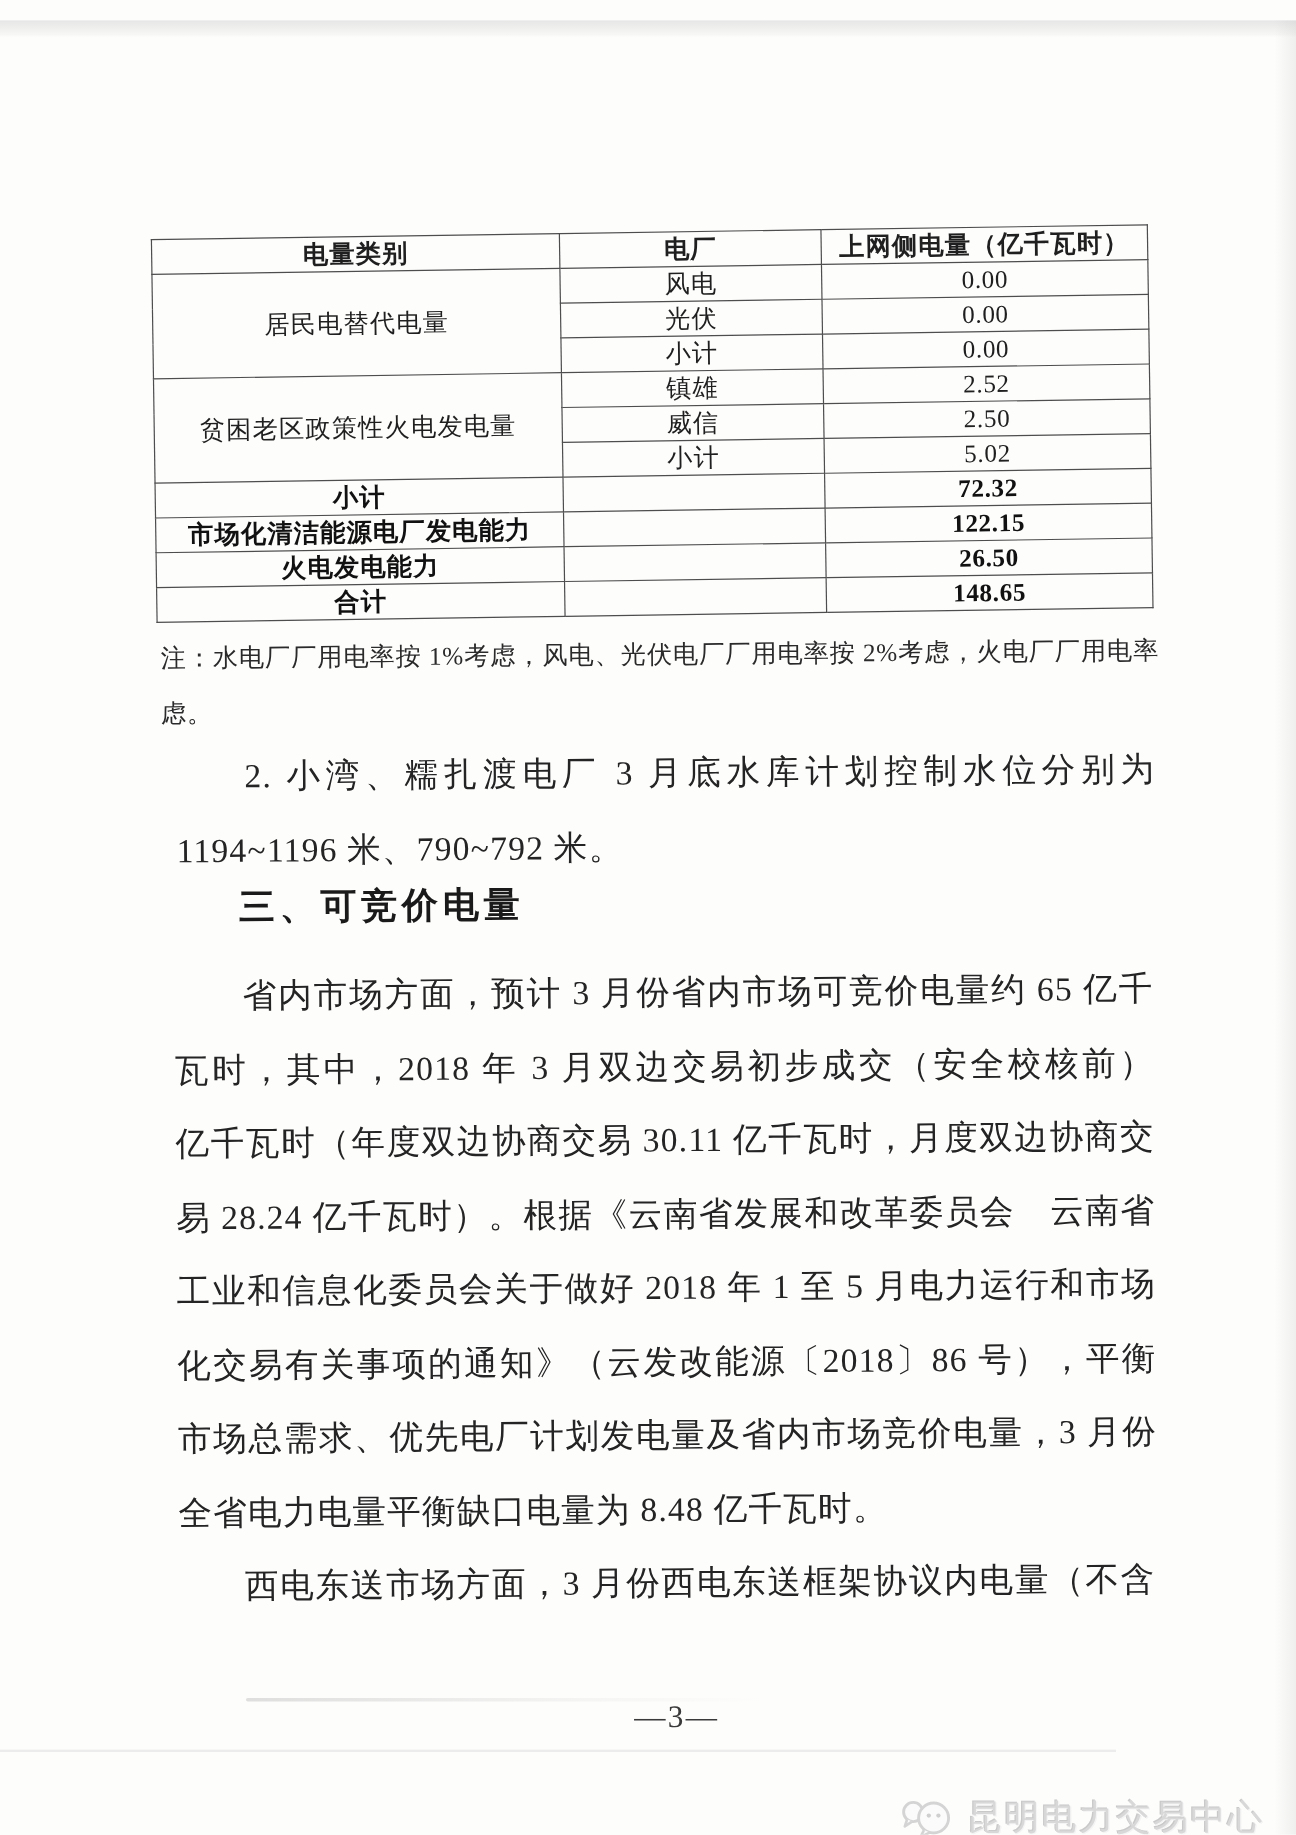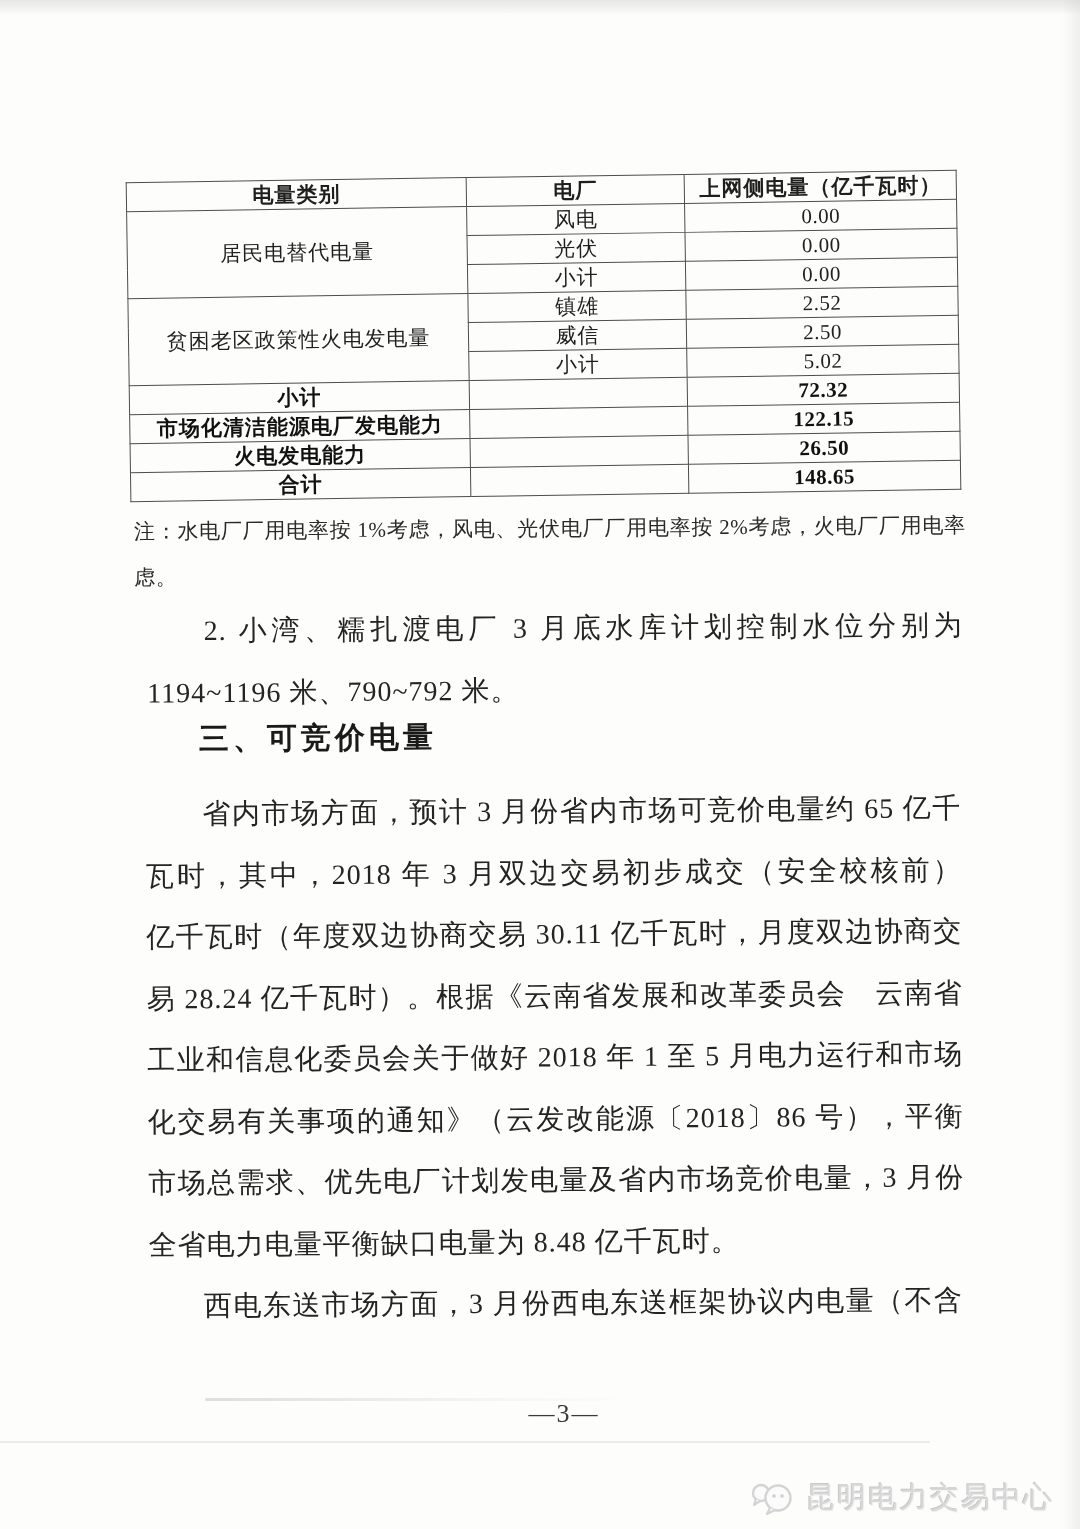--- a/index.html
+++ b/index.html
@@ -2,21 +2,21 @@
 <html><head>
 <meta charset="utf-8">
 <style>
   html,body { margin:0; padding:0; }
   body {
     width:1080px; height:1529px; position:relative; overflow:hidden;
     background:#fdfdfc;
     font-family:"Liberation Serif","DejaVu Serif",serif;
     color:#262626;
   }
-  .page { position:absolute; inset:0; }
+  .page { position:absolute; inset:0;margin-top:17px; }
 
   
   .topband { position:absolute; left:0; top:0; width:100%; height:14px;
     background:linear-gradient(#e6e6e6, #f7f7f5 85%, rgba(255,255,255,0)); }
   .edge-smudge { position:absolute; right:0; top:0; width:18px; height:100%;
     background:linear-gradient(270deg, rgba(190,190,190,.22), rgba(255,255,255,0)); }
   .fold1 { position:absolute; left:205px; top:1398px; width:430px; height:3px;
     background:linear-gradient(90deg, rgba(185,185,185,.45), rgba(215,215,215,.18) 70%, rgba(255,255,255,0)); border-radius:2px; }
   .fold2 { position:absolute; left:0px; top:1441px; width:930px; height:2px;
     background:rgba(200,200,200,.30); }

